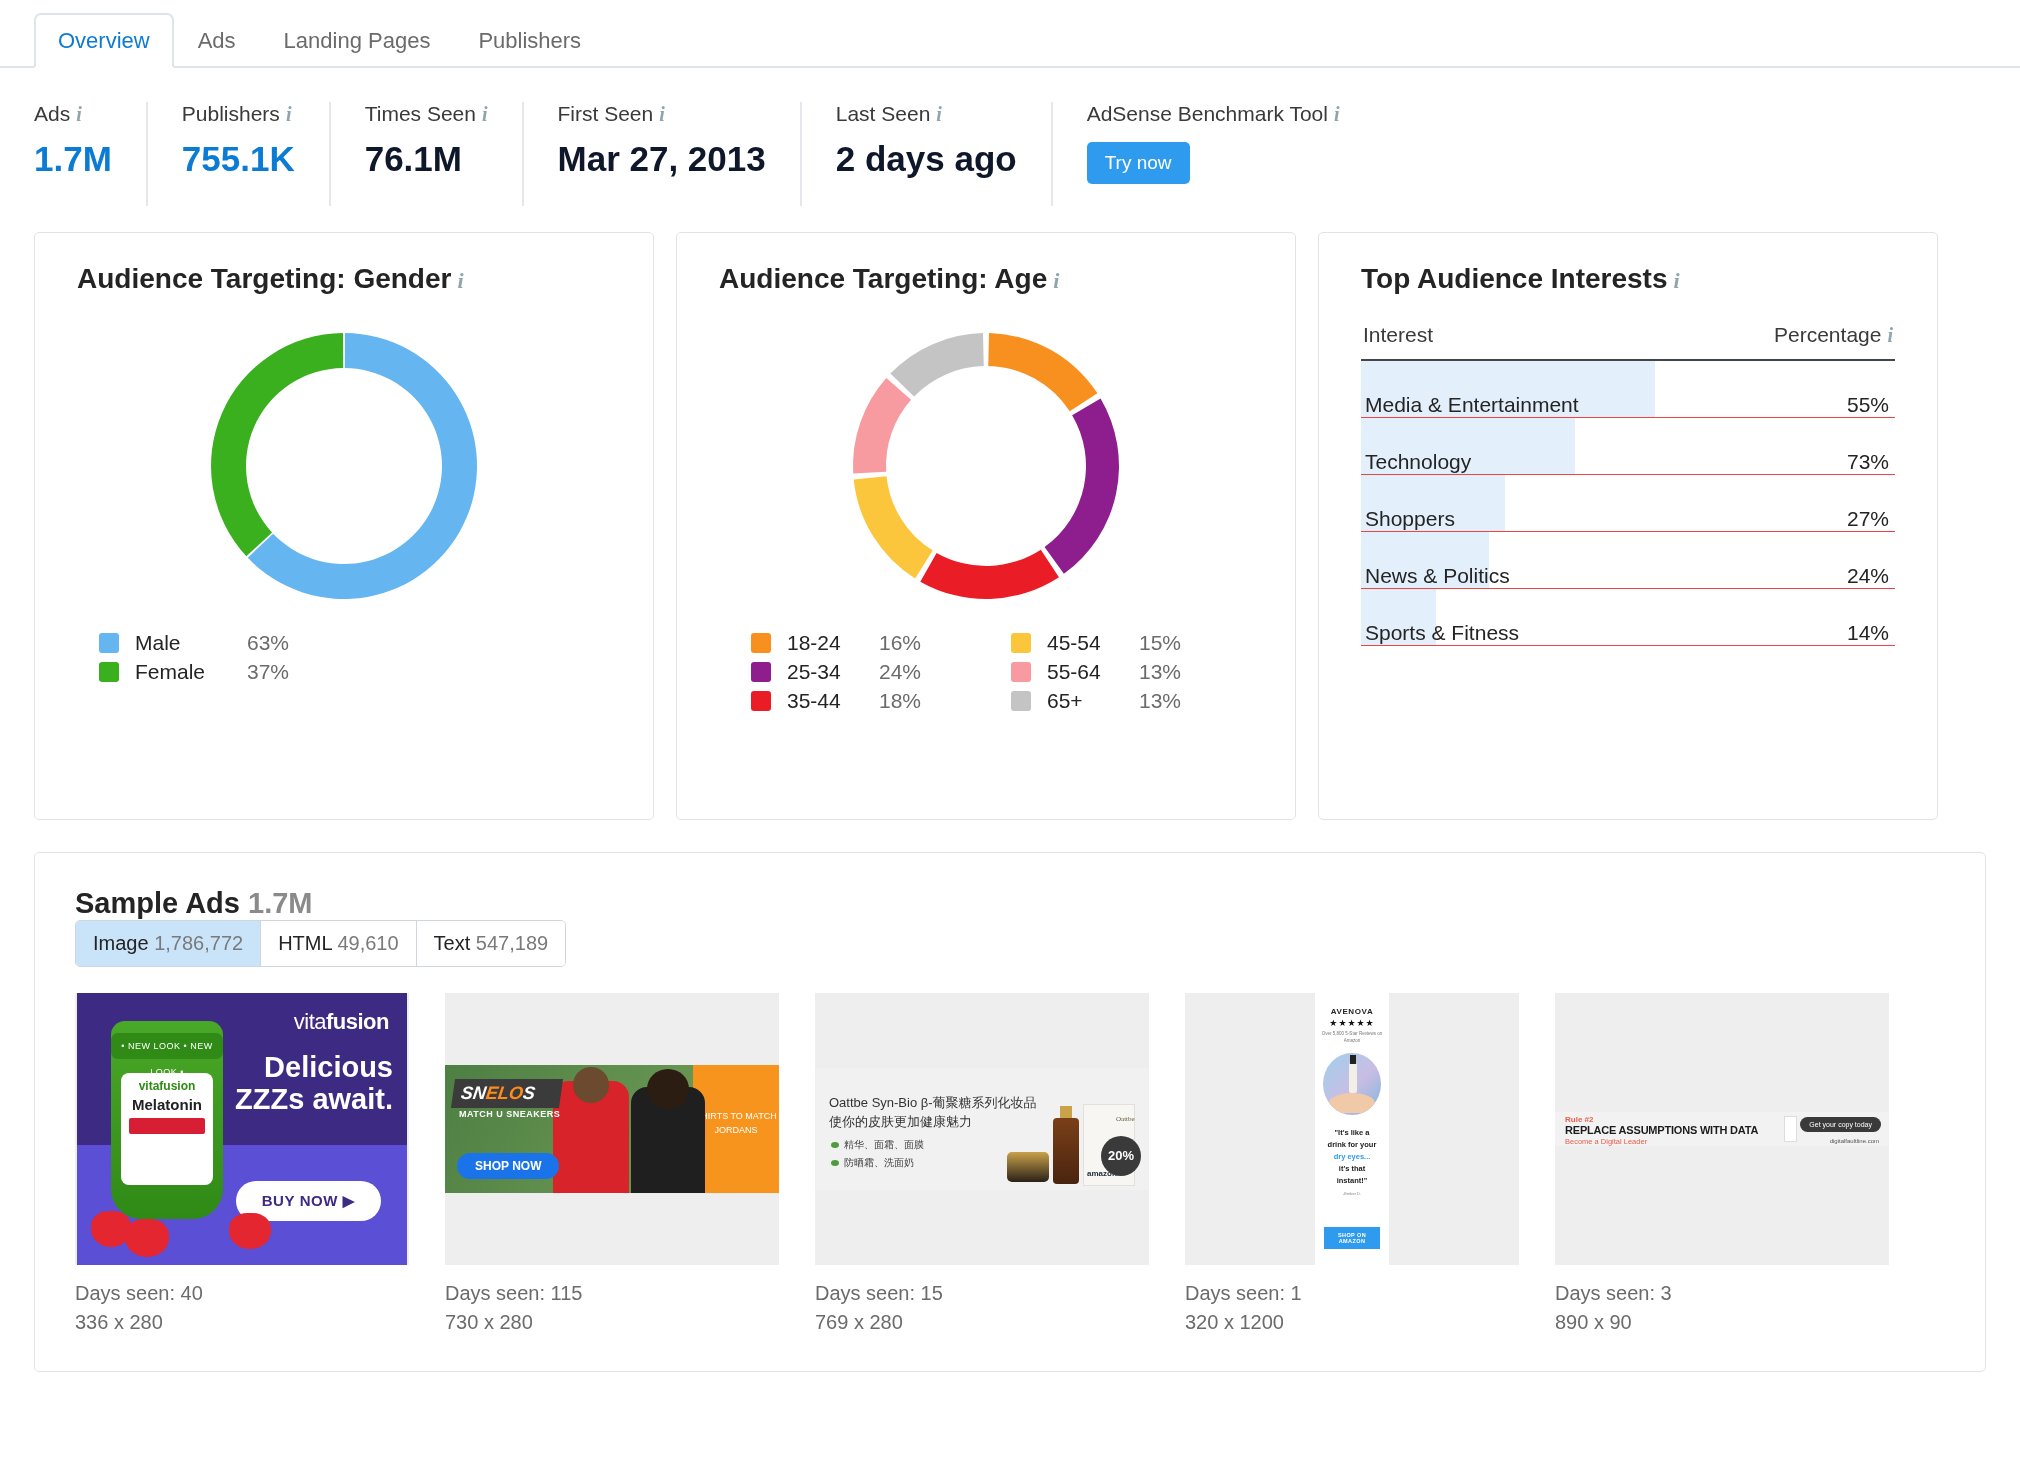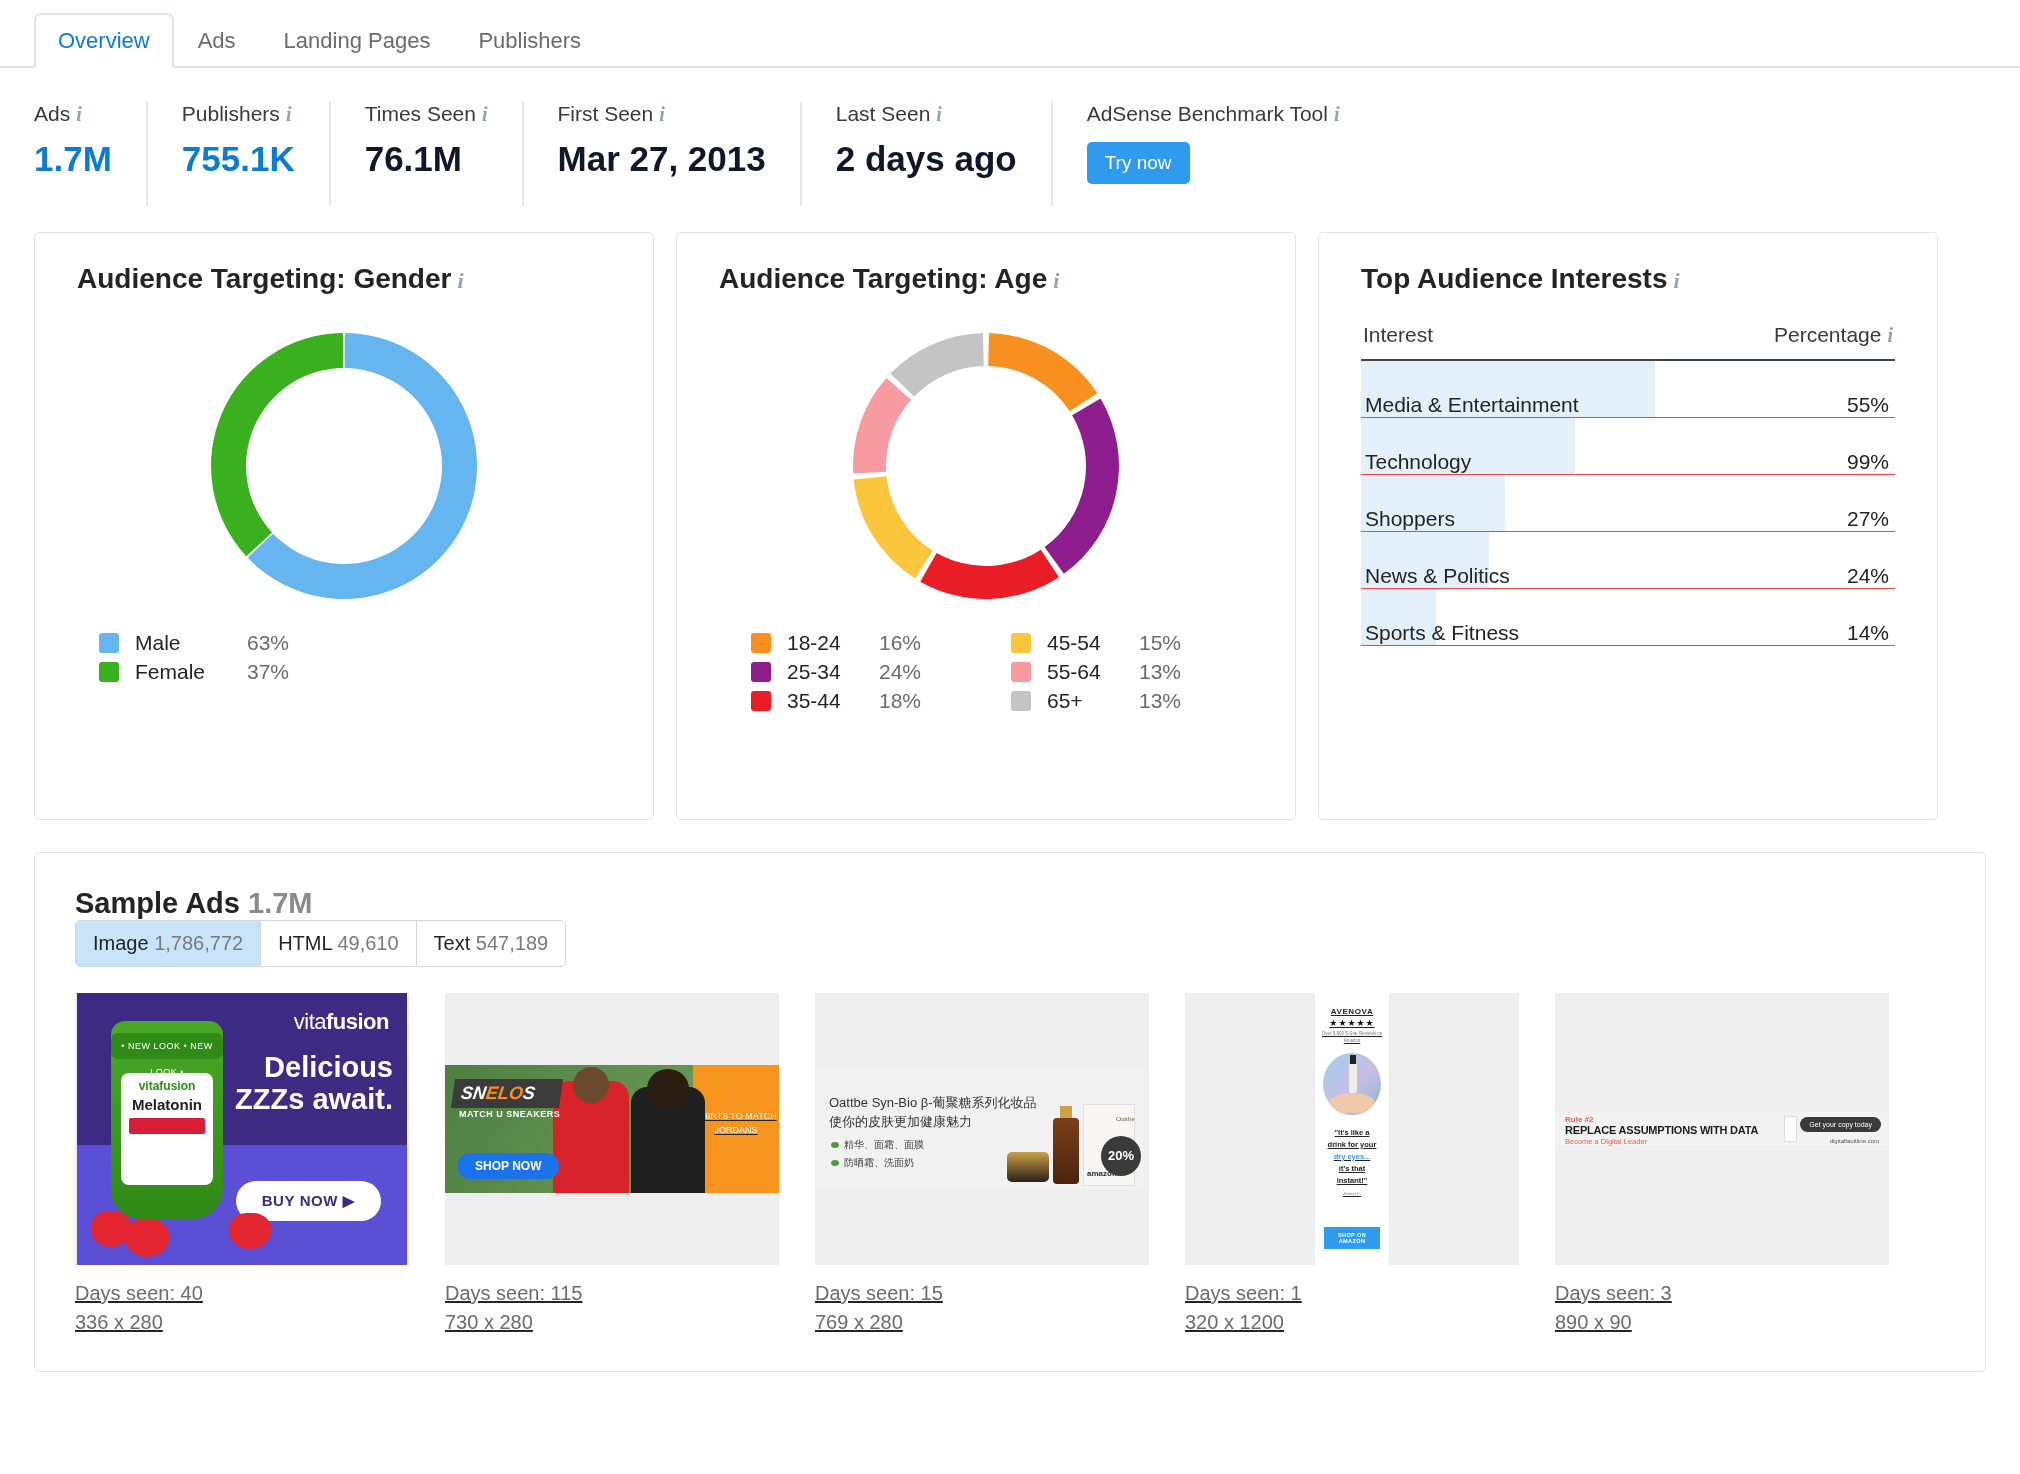--- a/index.html
+++ b/index.html
@@ -210,21 +210,21 @@
     border-right: 1px solid #cfd6dd;
     cursor: pointer;
     white-space: nowrap;
     color: #242424;
   }
   .seg-btn:last-child { border-right: none; }
   .seg-btn.active { background: #c9e3f8; }
   .seg-btn .num { color: #7a7a7a; }
 
   .ads-row { display: flex; gap: 36px; }
-  .ad-cell { width: 334px; text-decoration: underline; }
+  .ad-cell { width: 334px; }
   .ad-box {
     width: 334px;
     height: 272px;
     background: #eeeeee;
     display: flex;
     align-items: center;
     justify-content: center;
     overflow: hidden;
     cursor: pointer;
   }
@@ -436,21 +436,21 @@
     </div>
     <div id="interests-rows">
         <div class="int-row">
           <div class="int-bar" style="width:55.00000000000001%;background:#e3f0fb"></div>
           <span class="int-name">Media &amp; Entertainment</span>
           <span class="int-pct">55%</span>
         </div>
         <div class="int-row">
           <div class="int-bar" style="width:40%;background:#e3f0fb"></div>
           <span class="int-name">Technology</span>
-          <span class="int-pct">99%</span>
+          <span class="int-pct">73%</span>
         </div>
         <div class="int-row">
           <div class="int-bar" style="width:27%;background:#e3f0fb"></div>
           <span class="int-name">Shoppers</span>
           <span class="int-pct">27%</span>
         </div>
         <div class="int-row">
           <div class="int-bar" style="width:24%;background:#e3f0fb"></div>
           <span class="int-name">News &amp; Politics</span>
           <span class="int-pct">24%</span>

